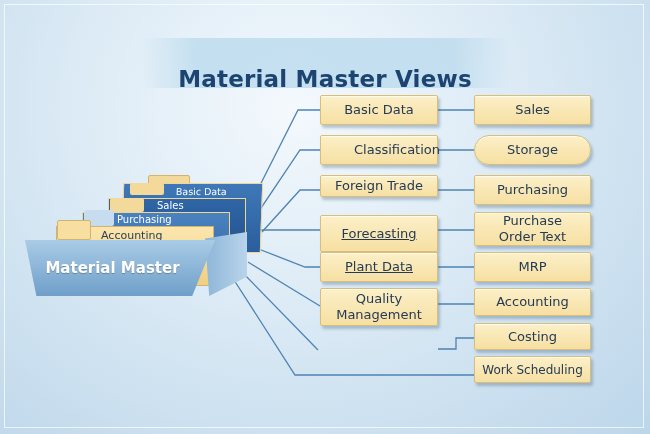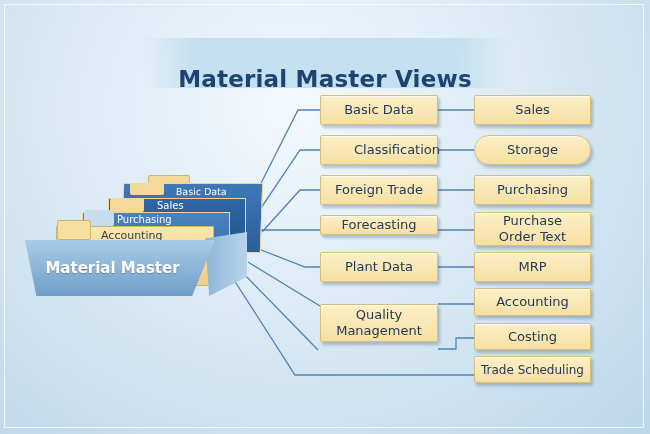--- a/index.html
+++ b/index.html
@@ -66,26 +66,26 @@
       <span style="font-size:11px;">Accounting</span>
     </div>
     <div class="tab" style="left:57px;top:220px;width:32px;height:18px;background:#f7dea1;border:1px solid #d3b46f;"></div>
     <div class="folder-side"></div>
     <div class="folder-front"></div>
     <div class="folder-label">Material Master</div>
   </div>
 
   <div class="box" style="left:320px;top:95px;width:118px;height:30px;">Basic Data</div>
   <div class="box" style="left:320px;top:135px;width:118px;height:30px;padding-left:36px;">Classification</div>
-  <div class="box" style="left:320px;top:175px;width:118px;height:30px;">Foreign Trade</div>
-  <div class="box" style="left:320px;top:215px;width:118px;height:20px;">Forecasting</div>
-  <div class="box" style="left:320px;top:252px;width:118px;height:30px;">Plant Data</div>
-  <div class="box" style="left:320px;top:304px;width:118px;height:37px;padding:18px 18px;">Quality Management</div>
+  <div class="box" style="left:320px;top:175px;width:118px;height:22px;">Foreign Trade</div>
+  <div class="box" style="left:320px;top:215px;width:118px;height:37px;text-decoration:underline;">Forecasting</div>
+  <div class="box" style="left:320px;top:252px;width:118px;height:30px;text-decoration:underline;">Plant Data</div>
+  <div class="box" style="left:320px;top:288px;width:118px;height:37px;padding:18px 18px;">Quality Management</div>
 
   <div class="box" style="left:474px;top:95px;width:117px;height:30px;">Sales</div>
   <div class="box" style="left:474px;top:135px;width:117px;height:30px;border-radius:15px;">Storage</div>
   <div class="box" style="left:474px;top:175px;width:117px;height:30px;">Purchasing</div>
   <div class="box" style="left:474px;top:212px;width:117px;height:34px;padding:12px 22px;">Purchase Order Text</div>
   <div class="box" style="left:474px;top:252px;width:117px;height:30px;">MRP</div>
   <div class="box" style="left:474px;top:288px;width:117px;height:28px;">Accounting</div>
   <div class="box" style="left:474px;top:323px;width:117px;height:27px;">Costing</div>
-  <div class="box small" style="left:474px;top:356px;width:117px;height:27px;">Trade Scheduling</div>
+  <div class="box small" style="left:474px;top:356px;width:117px;height:27px;">Work Scheduling</div>
 </div>
 
 </body></html>

